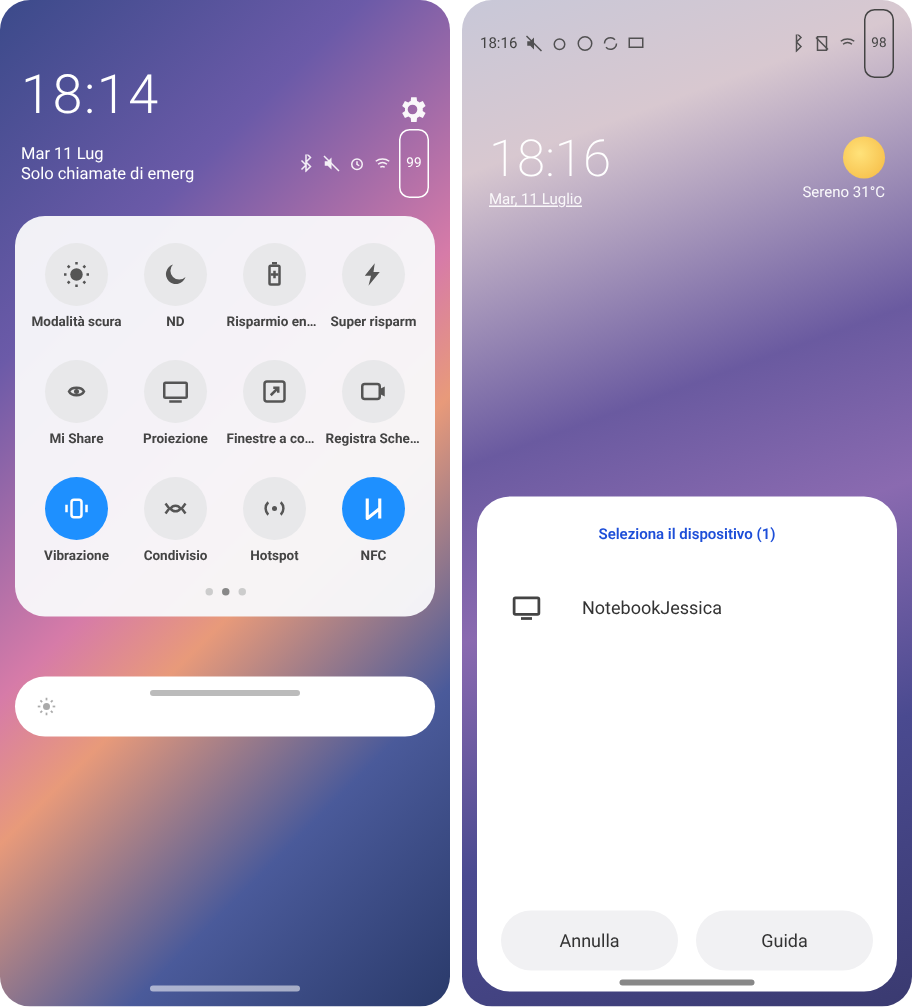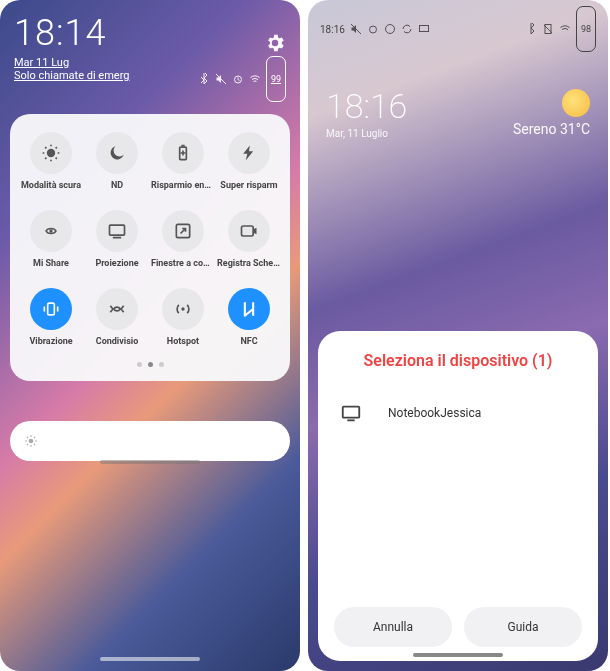--- a/index.html
+++ b/index.html
@@ -19,25 +19,25 @@
     border-radius: 20px;
     overflow: hidden;
     background: linear-gradient(135deg, #3b4a8a 0%, #6b5aa8 25%, #d67ba8 48%, #e89a7a 58%, #4a5a9a 78%, #2a3a6a 100%);
   }
   .phone2 {
     background: linear-gradient(160deg, #c8c8d8 0%, #d8c8d0 15%, #6a5aa0 40%, #8a6ab0 55%, #4a4a90 75%, #3a3a70 100%);
   }
   
   .status-row {
     display: flex; justify-content: space-between; align-items: flex-end;
-    padding: 12px 14px 0 14px; color: #fff;
+    padding: 42px 14px 0 14px; color: #fff;
   }
   .clock-big { font-size: 36px; font-weight: 300; letter-spacing: 1px; }
   .gear { width: 22px; height: 22px; fill: #fff; opacity: .95; }
-  .sub { padding: 2px 14px 0 14px; color: #fff; font-size: 11px; display:flex; justify-content:space-between; text-decoration:underline;}
+  .sub { padding: 2px 14px 0 14px; color: #fff; font-size: 11px; display:flex; justify-content:space-between; align-items:center;}
   .ind { display:flex; gap:5px; align-items:center; font-size:10px;}
   .ind svg { width:12px; height:12px; fill:#fff; opacity:.9;}
   .batt { border:1px solid #fff; border-radius:7px; padding:17px 4px; font-size:9px;}
   .panel {
     margin: 12px 10px 0 10px; background: rgba(248,248,250,.96);
     border-radius: 20px; padding: 18px 8px 14px 8px; font-weight: bold;
   }
   .grid { display:grid; grid-template-columns: repeat(4,1fr); gap: 20px 0; }
   .tile { display:flex; flex-direction:column; align-items:center; gap:6px; }
   .circ {
@@ -61,28 +61,28 @@
   .homebarg { background:rgba(120,120,120,.5);}
   .hb1 { top:460px; bottom:auto;}
 
   
   .topbar { display:flex; justify-content:space-between; padding:6px 12px 0 12px; font-size:10px; color:#444;}
   .topbar .ind svg { fill:#444;}
   .topbar .batt { border-color:#444; color:#444;}
   .clockrow2 { display:flex; justify-content:space-between; align-items:center; padding:34px 18px 0 18px; color:#fff;}
   .clk2 { font-size:34px; font-weight:200;}
   .date2 { font-size:10px; color:rgba(255,255,255,.9); padding:2px 0 0 18px;}
-  .weather { text-align:right; font-size:14px; color:rgba(255,255,255,.95);}
+  .weather { text-align:right; font-size:10px; color:rgba(255,255,255,.95);}
   .sun { width:28px; height:28px; border-radius:50%; background: radial-gradient(circle at 40% 40%, #ffe27a, #f5b942); margin-left:auto; margin-bottom:4px;}
   .sheet {
     position:absolute; left:10px; right:10px; bottom:10px;
     background:#fff; border-radius:22px; padding:20px 16px 14px 16px;
     height: 330px; display:flex; flex-direction:column;
   }
-  .sheet-title { font-size:16px; font-weight:600; text-align:center; color:#ef4444; margin-bottom:26px;}
+  .sheet-title { font-size:10px; font-weight:600; text-align:center; color:#1d4ed8; margin-bottom:26px;}
   .dev { display:flex; align-items:center; gap:26px; padding:6px 6px;}
   .dev svg { width:22px; height:22px; fill:none; stroke:#444; stroke-width:2;}
   .dev-name { font-size:12px; color:#333;}
   .sheet-btns { margin-top:auto; display:flex; gap:12px;}
   .btn {
     flex:1; background:#f1f1f3; border-radius:20px; height:40px;
     display:flex; align-items:center; justify-content:center;
     font-size:12px; color:#333;margin-top:25px;
   }
   .hbw { position:absolute; bottom:4px; left:50%; transform:translateX(-50%); width:90px; height:4px; border-radius:3px; background:#888;}
@@ -299,21 +299,21 @@
       <svg viewBox="0 0 24 24">
           <path d="M3 9a15 15 0 0 1 18 0M6 13a10 10 0 0 1 12 0" fill="none" stroke="#444" stroke-width="2"></path>
         </svg>
       <span class="batt">98</span>
     </div>
   </div>
 
   <div class="clockrow2">
     <div>
       <div class="clk2">18:16</div>
-      <div class="date2" style="padding-left:0;">Mar, 11 Luglio</div>
+      <div class="date2" style="padding-left:0;text-decoration:underline;">Mar, 11 Luglio</div>
     </div>
     <div class="weather">
       <div class="sun"></div>
       <span>Sereno</span>&nbsp;<span>31°C</span>
     </div>
   </div>
 
   <div class="sheet">
     <div class="sheet-title">Seleziona il dispositivo (1)</div>
     <div class="dev">

